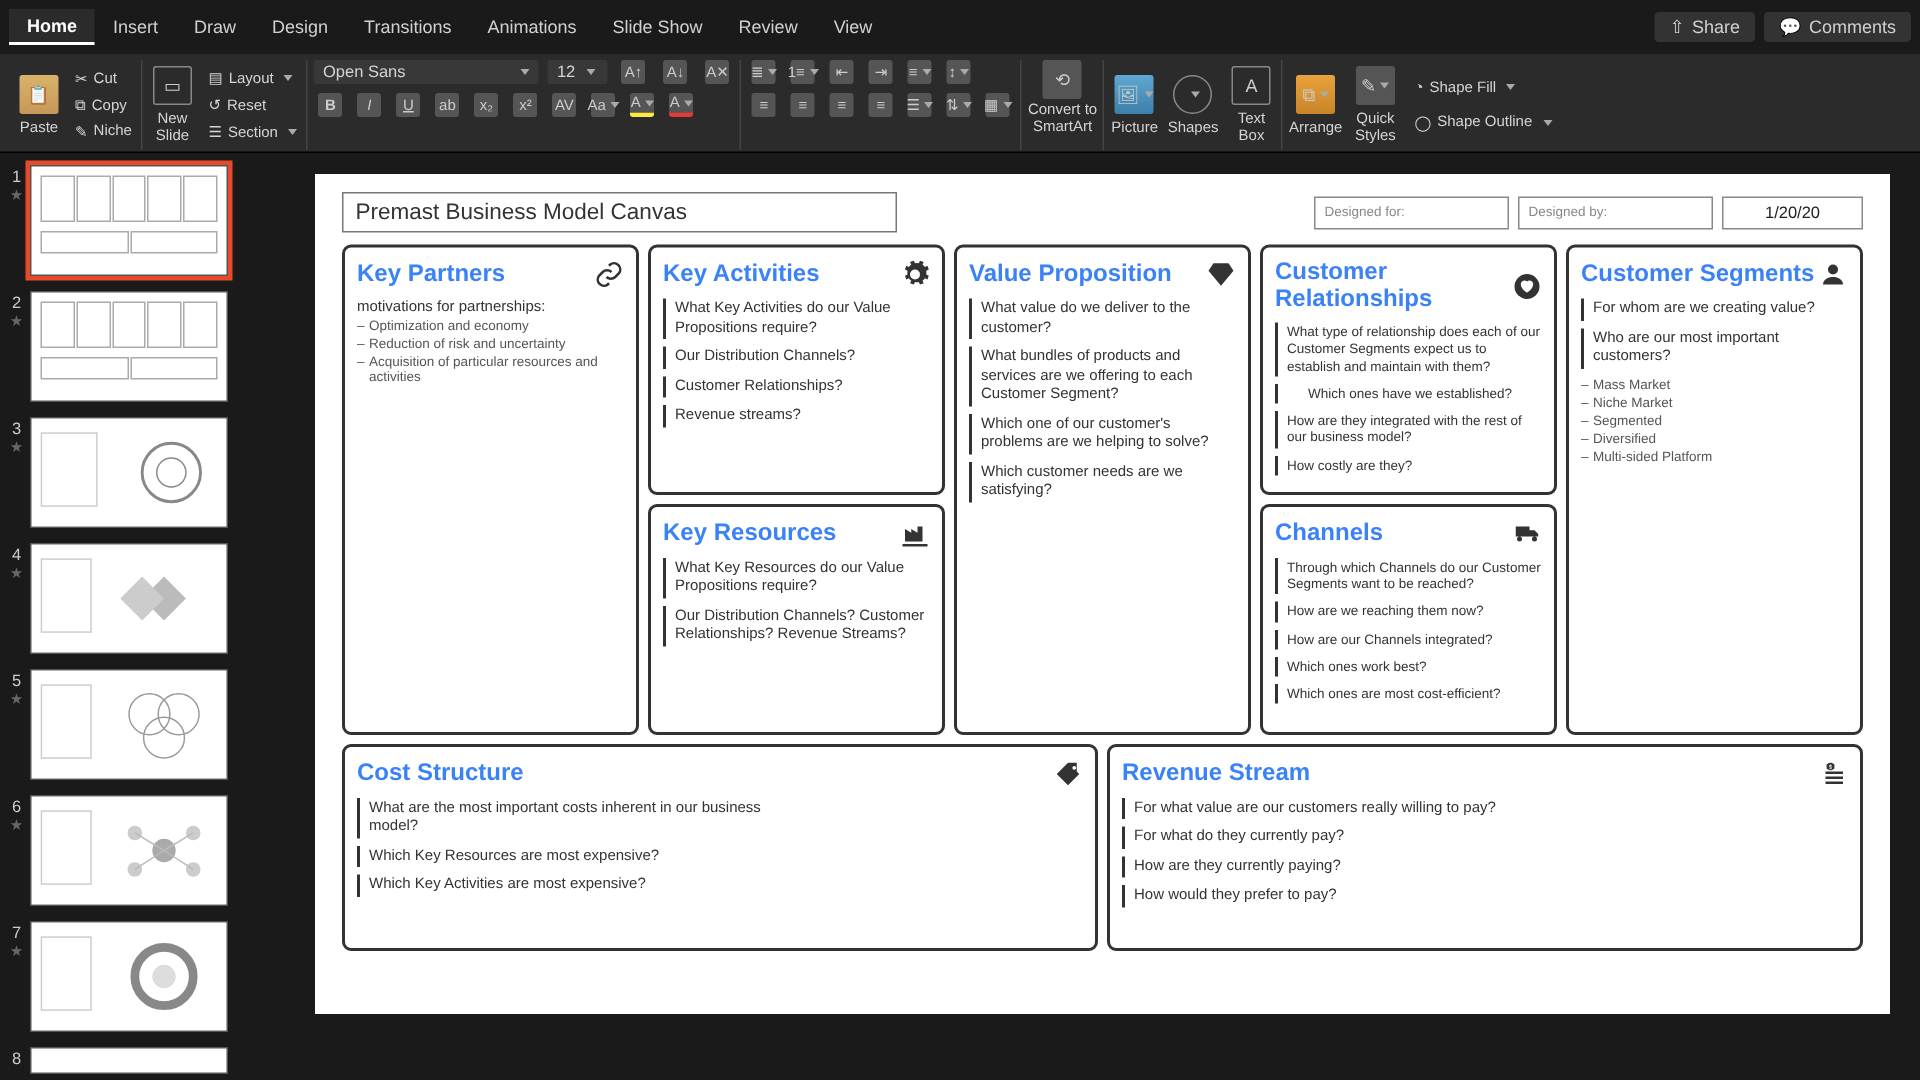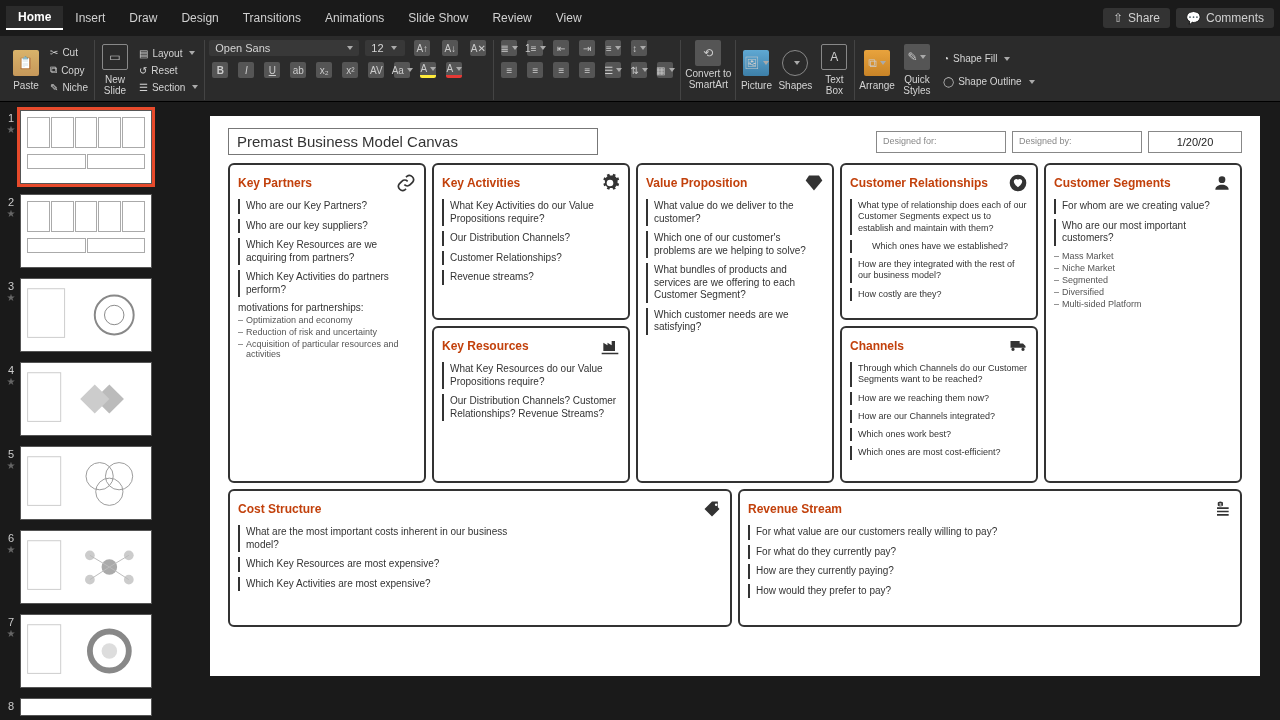--- a/index.html
+++ b/index.html
@@ -51,21 +51,21 @@
 
 .top-row { display:flex; align-items:center; gap:6px; margin-bottom:8px; }
 .title-box { border:1px solid #777; padding:4px 8px; width:370px; font-size:15px; color:#333; }
 .top-spacer { flex:1; }
 .small-field { border:1px solid #888; font-size:9px; color:#888; padding:4px 6px; width:130px; height:22px; }
 .date-field { border:1px solid #888; font-size:11px; color:#222; padding:4px 8px; width:94px; height:22px; text-align:center; }
 
 .canvas-grid { display:grid; grid-template-columns:repeat(5,1fr); gap:6px; }
 .card { border:2px solid #333; border-radius:6px; padding:8px 8px 6px 8px; position:relative; background:#fff; }
 .card-header { display:flex; align-items:center; justify-content:space-between; margin-bottom:6px; }
-.card-title { font-size:12px; font-weight:600; color:#c2410c; }
+.card-title { font-size:16px; font-weight:600; color:#3b82f6; }
 .card-icon { width:20px; height:20px; display:flex; align-items:center; justify-content:center; color:#333; }
 .card-icon svg { width:20px; height:20px; }
 .qlist .q { font-size:10px; color:#333; border-left:2px solid #333; padding:1px 0 1px 6px; margin-bottom:5px; line-height:1.25; }
 .sub { font-size:9px; color:#555; margin-bottom:2px; padding-left:8px; position:relative; }
 .sub::before { content:"–"; position:absolute; left:0; }
 .motiv-head { font-size:10px; color:#333; margin:4px 0 2px 0; }
 
 .partners { grid-column:1; grid-row:1 / span 2; }
 .activities { grid-column:2; grid-row:1; }
 .resources { grid-column:2; grid-row:2; }
@@ -381,26 +381,20 @@
         <div class="card partners">
           <div class="card-header">
               <div class="card-title">Key Partners</div>
             <div class="card-icon">
                 <svg viewBox="0 0 24 24" fill="none" stroke="#333" stroke-width="2">
                   <path d="M10 14a5 5 0 0 0 7 0l3-3a5 5 0 0 0-7-7l-1 1"></path>
                   <path d="M14 10a5 5 0 0 0-7 0l-3 3a5 5 0 0 0 7 7l1-1"></path>
                 </svg>
               </div>
           </div>
-          <div class="qlist">
-            <div class="q">Who are our Key Partners?</div>
-            <div class="q">Who are our key suppliers?</div>
-            <div class="q">Which Key Resources are we acquiring from partners?</div>
-            <div class="q">Which Key Activities do partners perform?</div>
-          </div>
           <div class="motiv-head">motivations for partnerships:</div>
           <div class="sub">Optimization and economy</div>
           <div class="sub">Reduction of risk and uncertainty</div>
           <div class="sub">Acquisition of particular resources and activities</div>
         </div>
 
         <div class="card activities">
           <div class="card-header">
               <div class="card-title">Key Activities</div>
             <div class="card-icon">
@@ -436,22 +430,22 @@
           <div class="card-header">
               <div class="card-title">Value Proposition</div>
             <div class="card-icon">
                 <svg viewBox="0 0 24 24" fill="#333">
                   <path d="M6 3h12l4 6-10 12L2 9z"></path>
                 </svg>
               </div>
           </div>
           <div class="qlist">
             <div class="q">What value do we deliver to the customer?</div>
+            <div class="q">What bundles of products and services are we offering to each Customer Segment?</div>
             <div class="q">Which one of our customer's problems are we helping to solve?</div>
-            <div class="q">What bundles of products and services are we offering to each Customer Segment?</div>
             <div class="q">Which customer needs are we satisfying?</div>
           </div>
         </div>
 
         <div class="card relationships">
           <div class="card-header">
               <div class="card-title">Customer Relationships</div>
             <div class="card-icon">
                 <svg viewBox="0 0 24 24" fill="#333">
                   <circle cx="12" cy="12" r="10"></circle>

